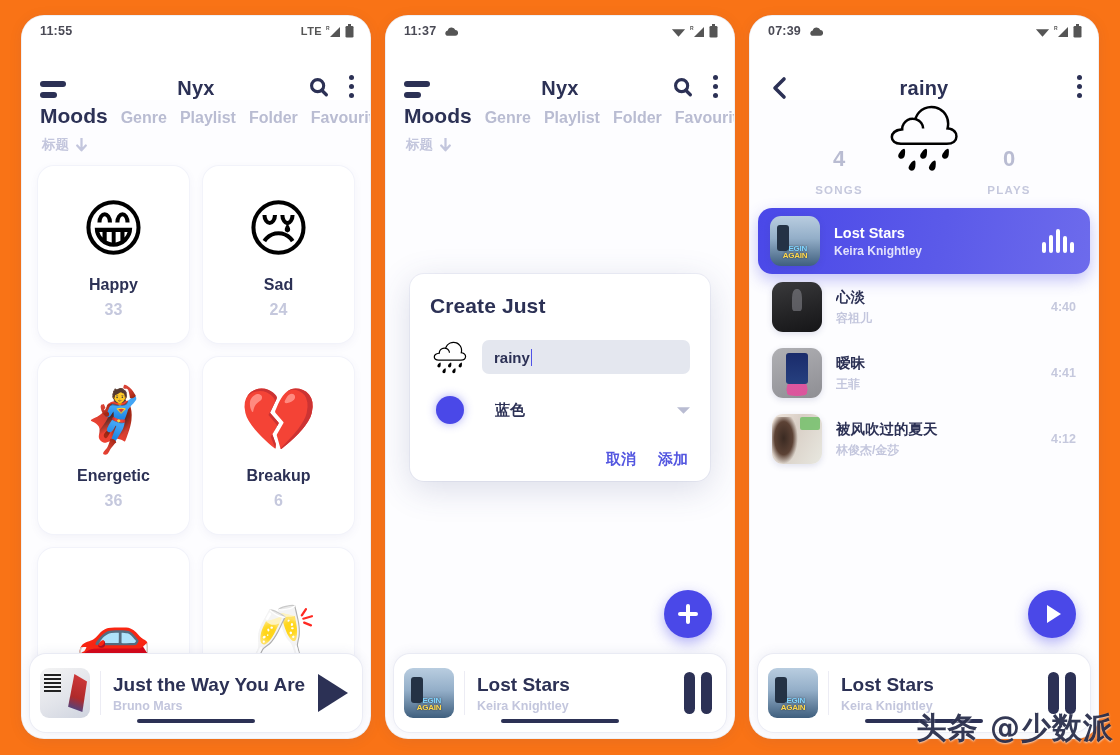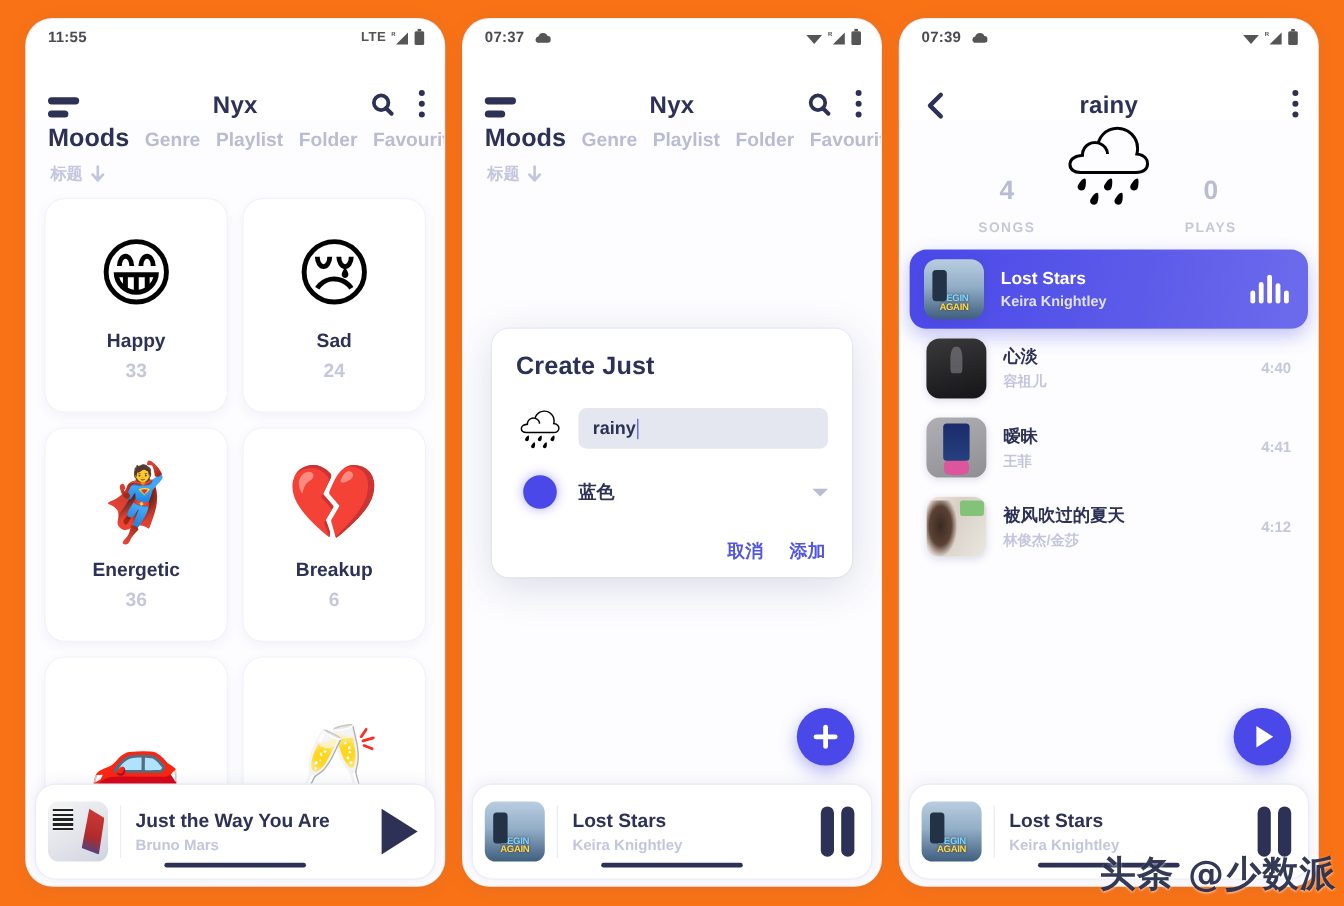--- a/index.html
+++ b/index.html
@@ -96,21 +96,21 @@
     box-shadow: 0 -1px 12px rgba(70,80,140,.10), 0 0 0 1px #f3f4fa;
     display: flex; align-items: center; padding: 0 14px 0 10px;
   }
   .mp-art {
     width: 50px; height: 50px; border-radius: 9px; flex: none;
     background: linear-gradient(150deg,#e8eef6 0%,#cfd9e8 100%);
     overflow:hidden; position:relative;
   }
   .mp-div { width:1px; height:44px; background:#ececf4; margin: 0 12px 0 10px; flex:none;}
   .mp-meta { flex: 1; min-width:0; }
-  .mp-title { font-size: 16px; font-weight: 800; color: #2c3155;
+  .mp-title { font-size: 19px; font-weight: 800; color: #2c3155;
               white-space:nowrap; overflow:hidden; text-overflow:ellipsis;}
   .mp-artist { font-size: 12.5px; font-weight: 600; color: #c3c6dd; margin-top: 3px;
               white-space:nowrap; overflow:hidden; text-overflow:ellipsis;}
   .mp-btn { flex:none; cursor: pointer; display:flex; align-items:center; }
   .pause-bars { display:flex; gap: 6px; }
   .pause-bars i { width: 11px; height: 42px; border-radius: 6px; background:#2c3155; display:block;}
   .home-indicator {
     position:absolute; left:50%; transform:translateX(-50%); bottom: 9px;
     width: 118px; height: 4px; border-radius: 3px; background:#2c3155;
   }
@@ -129,21 +129,21 @@
   .dlg-input {
     flex:1; height: 34px; background:#e4e7ef; border-radius: 7px;
     display:flex; align-items:center; padding: 0 12px;
     font-size: 15px; color: #2c3155; font-weight: 600;
   }
   .caret { display:inline-block; width:1.5px; height:17px; background:#4f52e8; margin-left:1px;
            animation: blink 1s step-end infinite;}
   @keyframes blink { 50% { opacity: 0; } }
   .swatch { width: 28px; height: 28px; border-radius:50%; background:#4a48e8;
             box-shadow: 0 0 10px rgba(74,72,232,.45); margin-left:6px; }
-  .dlg-colorname { font-size: 15px; color:#2c3155; font-weight:600; flex:1; margin-left:6px;}
+  .dlg-colorname { font-size: 15px; color:#2c3155; font-weight:600; flex:1; margin-left:19px;}
   .dlg-actions { display:flex; justify-content:flex-end; gap: 22px; margin-top: 26px; padding-right:2px;}
   .dlg-btn { font-size: 15px; font-weight: 600; color:#5356e0; cursor:pointer; }
 
   
   .fab {
     position:absolute; right: 22px; bottom: 100px;
     width: 48px; height: 48px; border-radius: 50%;
     background:#4a48e8; box-shadow: 0 5px 14px rgba(74,72,232,.42);
     display:flex; align-items:center; justify-content:center; cursor:pointer;
   }
@@ -346,21 +346,21 @@
           <div class="play-tri-dark"></div>
         </div>
       <div class="home-indicator"></div>
     </div>
   </div>
 
   <div class="phone" id="phone2">
 
     <div class="statusbar">
       <div class="sb-left">
-        <span>07:37</span>
+        <span>11:37</span>
         <svg width="15" height="11" viewBox="0 0 16 11">
           <path d="M4 10h9a3 3 0 0 0 .2-6A4.3 4.3 0 0 0 5 4.4 3 3 0 0 0 4 10z" fill="#555"></path>
         </svg>
       </div>
       <div class="sb-right">
         <svg width="15" height="13" viewBox="0 0 16 13">
           <path d="M1 4 L8 12 L15 4 Z" fill="#555"></path>
         </svg>
         <svg class="ic" width="15" height="13" viewBox="0 0 15 13">
           <text x="0" y="5" font-size="5" fill="#555">R</text>

